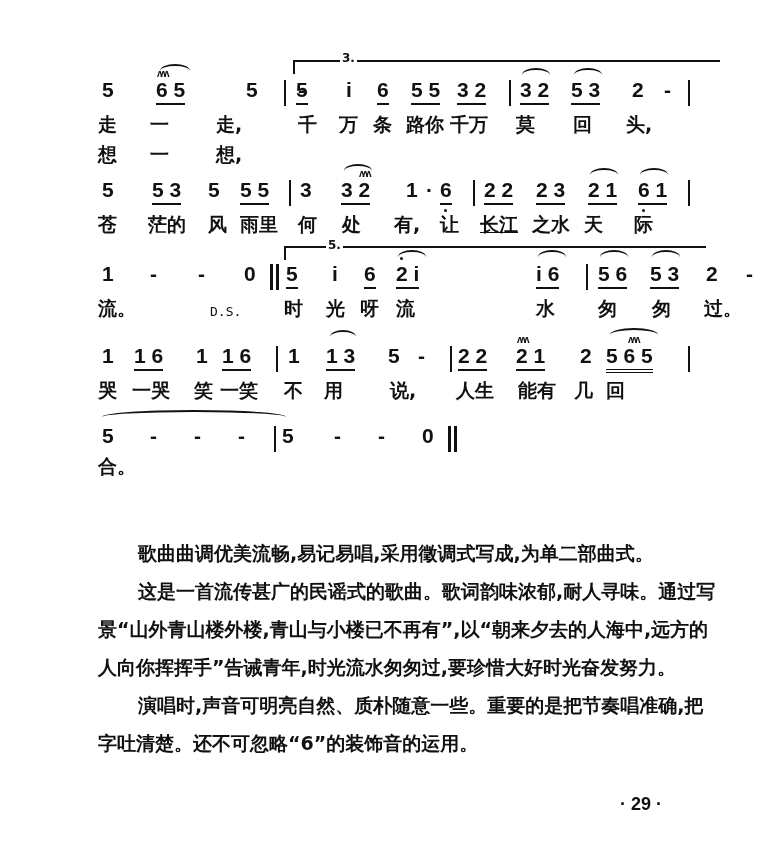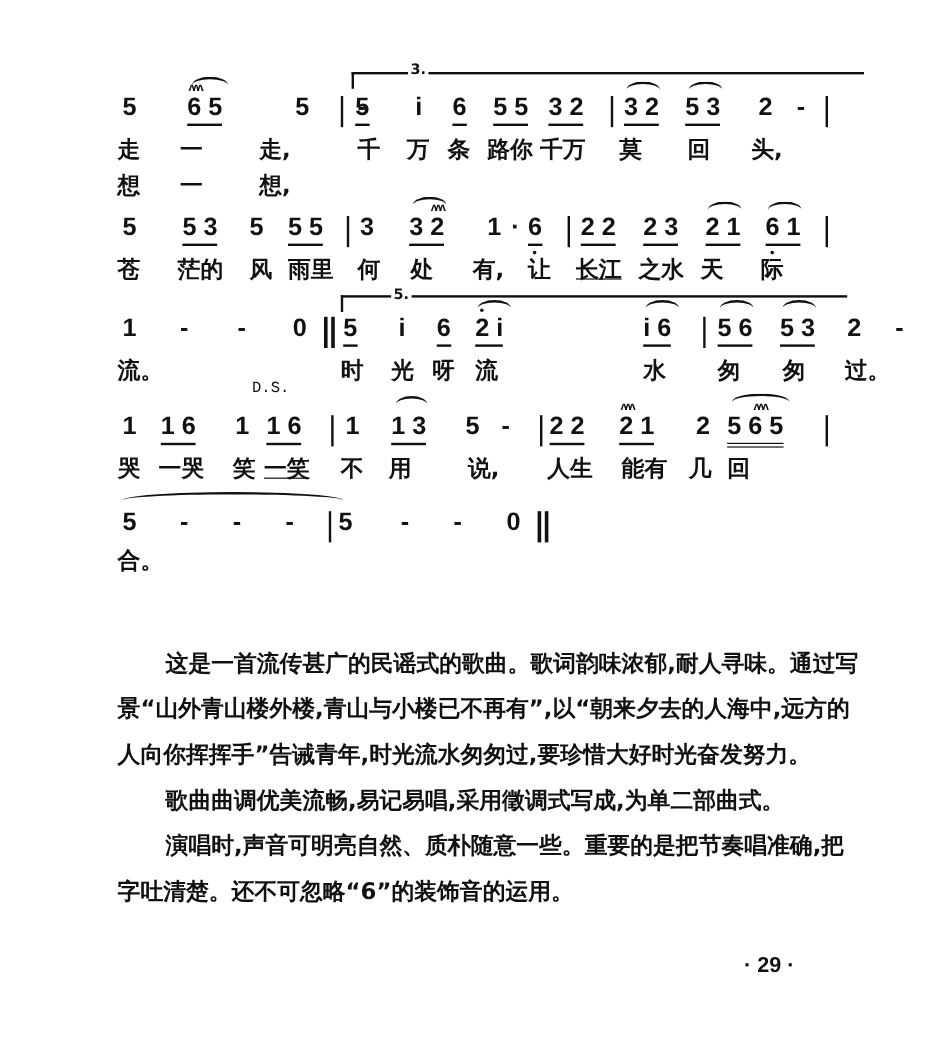--- a/index.html
+++ b/index.html
@@ -137,21 +137,21 @@
       <div class="bar" style="left:488px;"></div>
       <span class="tok ul" style="left:500px;">5 6</span>
       <div class="slur" style="left:502px; top:-12px; width:28px;"></div>
       <span class="tok ul" style="left:552px;">5 3</span>
       <div class="slur" style="left:554px; top:-12px; width:28px;"></div>
       <span class="tok" style="left:608px;">2</span>
       <span class="tok" style="left:648px;">-</span>
     </div>
     <div class="lyric-line" style="top:34px;">
       <span class="tok" style="left:0px;">流。</span>
-      <span class="tok ds" style="left:112px; top:20px;font-family:Liberation Mono, monospace;">D.S.</span>
+      <span class="tok ds" style="left:112px; top:8px;">D.S.</span>
       <span class="tok" style="left:186px;">时</span>
       <span class="tok" style="left:228px;">光</span>
       <span class="tok" style="left:262px;">呀</span>
       <span class="tok" style="left:298px;">流</span>
       <span class="tok" style="left:438px;">水</span>
       <span class="tok" style="left:500px;">匆</span>
       <span class="tok" style="left:554px;">匆</span>
       <span class="tok" style="left:606px;">过。</span>
     </div>
   </div>
@@ -173,21 +173,21 @@
       <span class="tok ul" style="left:418px;"><span>2 1</span><span class="mordent">ʌʌʌ</span></span>
       <span class="tok" style="left:482px;">2</span>
       <span class="tok ul2" style="left:508px;"><span>5 6 5</span><span class="mordent" style="left:22px;">ʌʌʌ</span></span>
       <div class="slur" style="left:512px; top:-16px; width:48px;"></div>
       <div class="bar" style="left:590px;"></div>
     </div>
     <div class="lyric-line" style="top:34px;">
       <span class="tok" style="left:0px;">哭</span>
       <span class="tok" style="left:34px;">一哭</span>
       <span class="tok" style="left:96px;">笑</span>
-      <span class="tok" style="left:122px;text-decoration:underline;">一笑</span>
+      <span class="tok" style="left:122px;">一笑</span>
       <span class="tok" style="left:186px;">不</span>
       <span class="tok" style="left:226px;">用</span>
       <span class="tok" style="left:292px;">说,</span>
       <span class="tok" style="left:358px;">人生</span>
       <span class="tok" style="left:420px;">能有</span>
       <span class="tok" style="left:476px;">几</span>
       <span class="tok" style="left:508px;">回</span>
     </div>
   </div>
 
@@ -204,19 +204,19 @@
       <span class="tok" style="left:280px;">-</span>
       <span class="tok" style="left:324px;">0</span>
       <div class="dbar" style="left:350px;"></div>
     </div>
     <div class="lyric-line" style="top:30px;">
       <span class="tok" style="left:0px;">合。</span>
     </div>
   </div>
 
   <div class="para" style="top:534px;">
+    <p>歌曲曲调优美流畅,易记易唱,采用徵调式写成,为单二部曲式。</p>
     <p>这是一首流传甚广的民谣式的歌曲。歌词韵味浓郁,耐人寻味。通过写景“山外青山楼外楼,青山与小楼已不再有”,以“朝来夕去的人海中,远方的人向你挥挥手”告诫青年,时光流水匆匆过,要珍惜大好时光奋发努力。</p>
-    <p>歌曲曲调优美流畅,易记易唱,采用徵调式写成,为单二部曲式。</p>
     <p>演唱时,声音可明亮自然、质朴随意一些。重要的是把节奏唱准确,把字吐清楚。还不可忽略“6”的装饰音的运用。</p>
   </div>
 
   <div class="page-number">· 29 ·</div>
 </div>
 
 </body></html>

